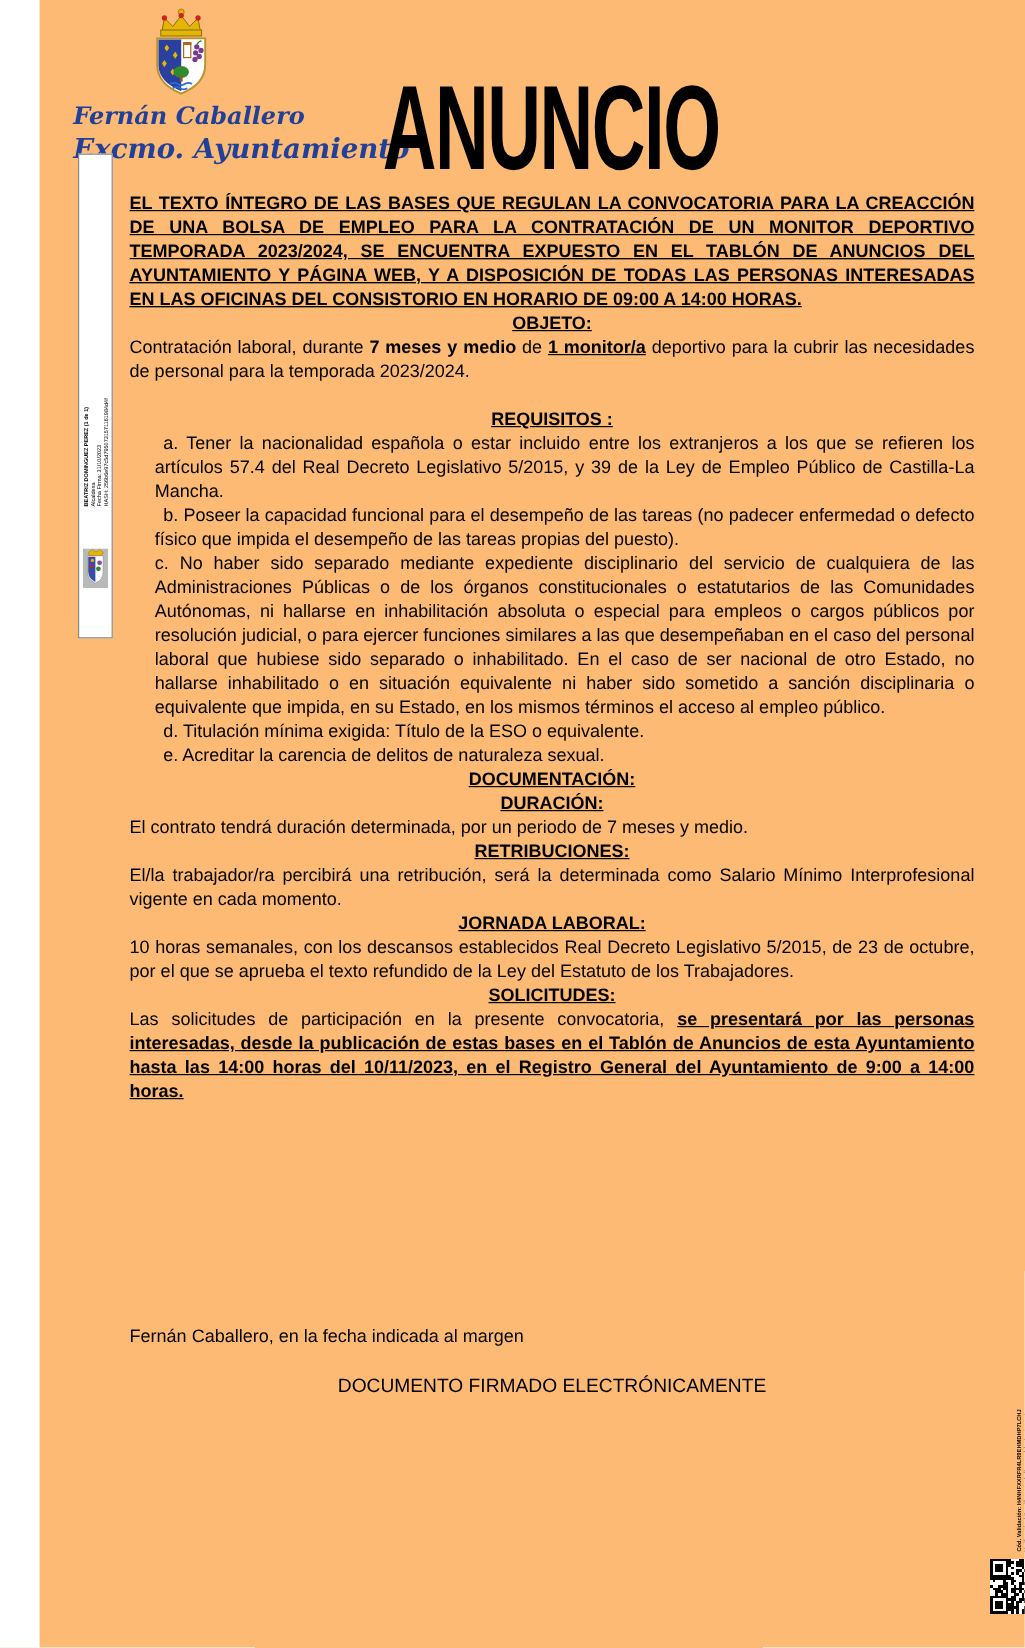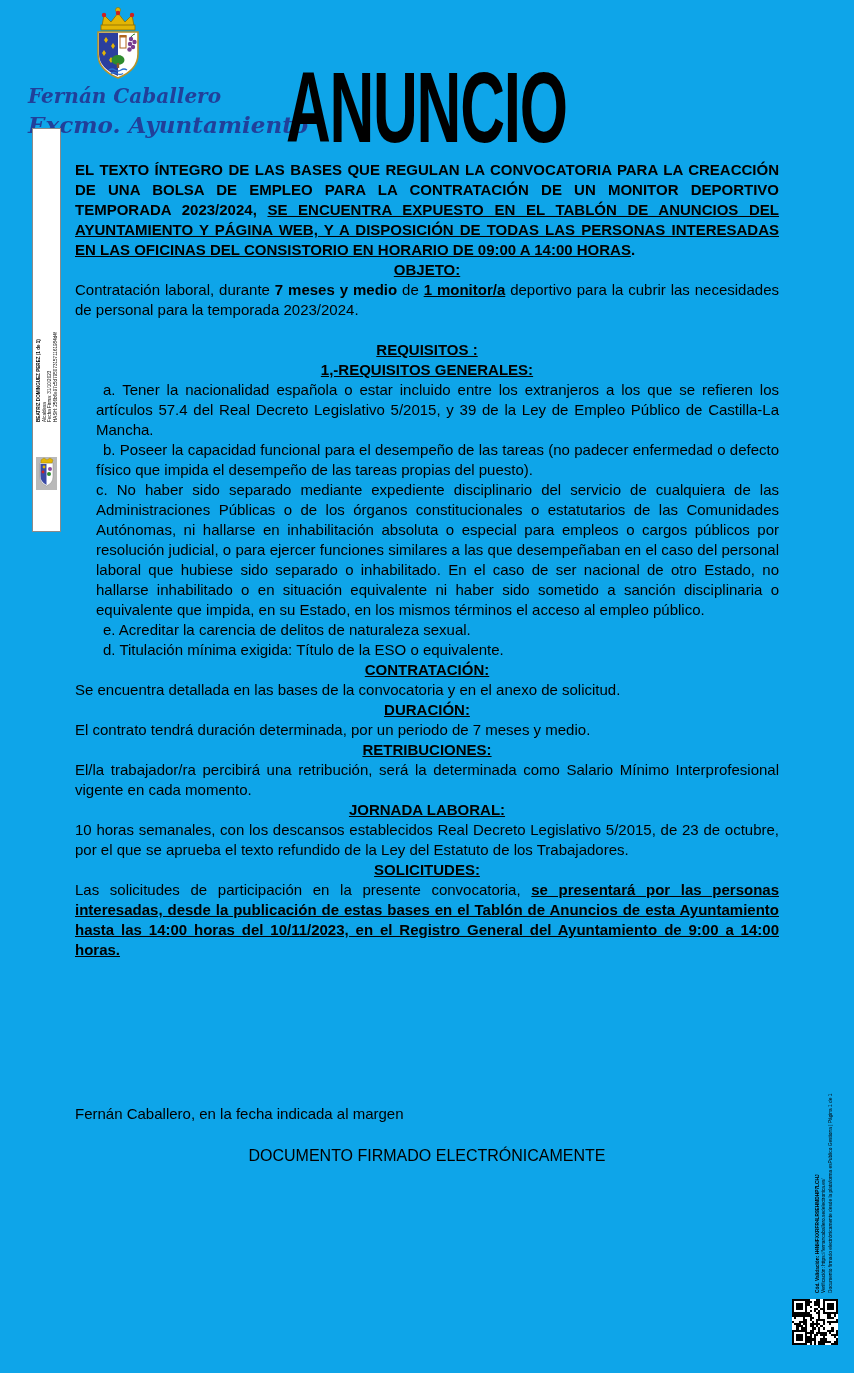--- a/index.html
+++ b/index.html
@@ -1,17 +1,17 @@
 <!DOCTYPE html>
 <html><head>
 <meta charset="utf-8">
 <style>
   html,body{margin:0;padding:0;background:#ffffff;}
   body{width:854px;height:1373px;position:relative;font-family:"Liberation Sans",sans-serif;color:#000;}
-  .page{position:absolute;inset:0;background:#0ea5e9;overflow:hidden;}
+  .page{position:absolute;inset:0;background:#fdba74;overflow:hidden;margin-left:33px;}
 
   
   .logo-block{position:absolute;top:6px;left:28px;width:180px;text-align:center;}
   .coa{display:block;margin:0 auto;width:58px;height:76px;}
   .logo-line1{font-family:"DejaVu Serif",serif;font-style:italic;font-weight:bold;color:#21409a;font-size:20px;margin-top:2px;white-space:nowrap;}
   .logo-line2{font-family:"DejaVu Serif",serif;font-style:italic;font-weight:bold;color:#21409a;font-size:23px;margin-top:3px;white-space:nowrap;}
 
   
   .title{position:absolute;top:66px;left:286px;margin:0;font-weight:bold;font-size:100px;line-height:82px;letter-spacing:-2px;transform:scaleX(0.62);transform-origin:0 0;white-space:nowrap;}
 
@@ -20,21 +20,21 @@
   .sig-text{position:absolute;left:3px;top:293px;width:140px;transform:rotate(-90deg);transform-origin:0 0;font-size:4.6px;line-height:5.6px;white-space:nowrap;}
   .sig-line{letter-spacing:0;}
   .sig-bold{font-weight:bold;}
   .stamp{position:absolute;left:3px;top:328px;width:21px;height:33px;}
 
   
   .content{position:absolute;left:75px;top:160px;width:704px;font-size:15px;line-height:20px;text-align:justify;}
   .content p{margin:0;}
   .h{font-weight:bold;text-decoration:underline;text-align:center;}
   .gap{margin-top:20px;}
-  .intro{font-weight:bold;}
+  .intro{font-weight:bold;text-decoration:underline;}
   .u{text-decoration:underline;}
   .item{padding-left:21px;}
   .item-first{text-indent:7px;}
 
   
   .footer1{position:absolute;top:1105px;left:75px;width:704px;font-size:15px;}
   .footer2{position:absolute;top:1147px;left:75px;width:704px;text-align:center;font-size:16px;font-weight:normal;}
 
   
   .right-text{position:absolute;left:815px;top:1293px;width:290px;transform:rotate(-90deg);transform-origin:0 0;font-size:4.8px;line-height:6.4px;white-space:nowrap;}
@@ -108,30 +108,28 @@
     </svg>
   </div>
 
   <div class="content">
     <p class="intro"><span>EL TEXTO ÍNTEGRO DE LAS BASES QUE REGULAN LA CONVOCATORIA PARA LA CREACCIÓN DE UNA BOLSA DE EMPLEO PARA LA CONTRATACIÓN DE UN MONITOR DEPORTIVO TEMPORADA 2023/2024, </span><span class="u">SE ENCUENTRA EXPUESTO EN EL TABLÓN DE ANUNCIOS DEL AYUNTAMIENTO Y PÁGINA WEB, Y A DISPOSICIÓN DE TODAS LAS PERSONAS INTERESADAS EN LAS OFICINAS DEL CONSISTORIO EN HORARIO DE 09:00 A 14:00 HORAS</span><span>.</span></p>
 
     <div class="h">OBJETO:</div>
     <p><span>Contratación laboral, durante </span><b>7 meses y medio</b><span> de </span><b class="u"> 1 monitor/a</b><span> deportivo para la cubrir las necesidades de personal para la temporada 2023/2024.</span></p>
 
     <div class="h gap">REQUISITOS :</div>
-    <div class="h">1,-REQUISITOS GENERALES:</div>
 
     <p class="item item-first">a. Tener la nacionalidad española o estar incluido entre los extranjeros a los que se refieren los artículos 57.4 del Real Decreto Legislativo 5/2015, y 39 de la Ley de Empleo Público de Castilla-La Mancha.</p>
     <p class="item item-first">b. Poseer la capacidad funcional para el desempeño de las tareas (no padecer enfermedad o defecto físico que impida el desempeño de las tareas propias del puesto).</p>
     <p class="item">c. No haber sido separado mediante expediente disciplinario del servicio de cualquiera de las Administraciones Públicas o de los órganos constitucionales o estatutarios de las Comunidades Autónomas, ni hallarse en inhabilitación absoluta o especial para empleos o cargos públicos por resolución judicial, o para ejercer funciones similares a las que desempeñaban en el caso del personal laboral que hubiese sido separado o inhabilitado. En el caso de ser nacional de otro Estado, no hallarse inhabilitado o en situación equivalente ni haber sido sometido a sanción disciplinaria o equivalente que impida, en su Estado, en los mismos términos el acceso al empleo público.</p>
+    <p class="item item-first">d. Titulación mínima exigida: Título de la ESO o equivalente.</p>
     <p class="item item-first">e. Acreditar la carencia de delitos de naturaleza sexual.</p>
-    <p class="item item-first">d. Titulación mínima exigida: Título de la ESO o equivalente.</p>
-
-    <div class="h">CONTRATACIÓN:</div>
-    <p>Se encuentra detallada en las bases de la convocatoria y en el anexo de solicitud.</p>
+
+    <div class="h">DOCUMENTACIÓN:</div>
 
     <div class="h">DURACIÓN:</div>
     <p>El contrato tendrá duración determinada, por un periodo de 7 meses y medio.</p>
 
     <div class="h">RETRIBUCIONES:</div>
     <p>El/la trabajador/ra percibirá una retribución, será la determinada como Salario Mínimo Interprofesional vigente en cada momento.</p>
 
     <div class="h">JORNADA LABORAL:</div>
     <p>10 horas semanales, con los descansos establecidos Real Decreto Legislativo 5/2015, de 23 de octubre, por el que se aprueba el texto refundido de la Ley del Estatuto de los Trabajadores.</p>
 

